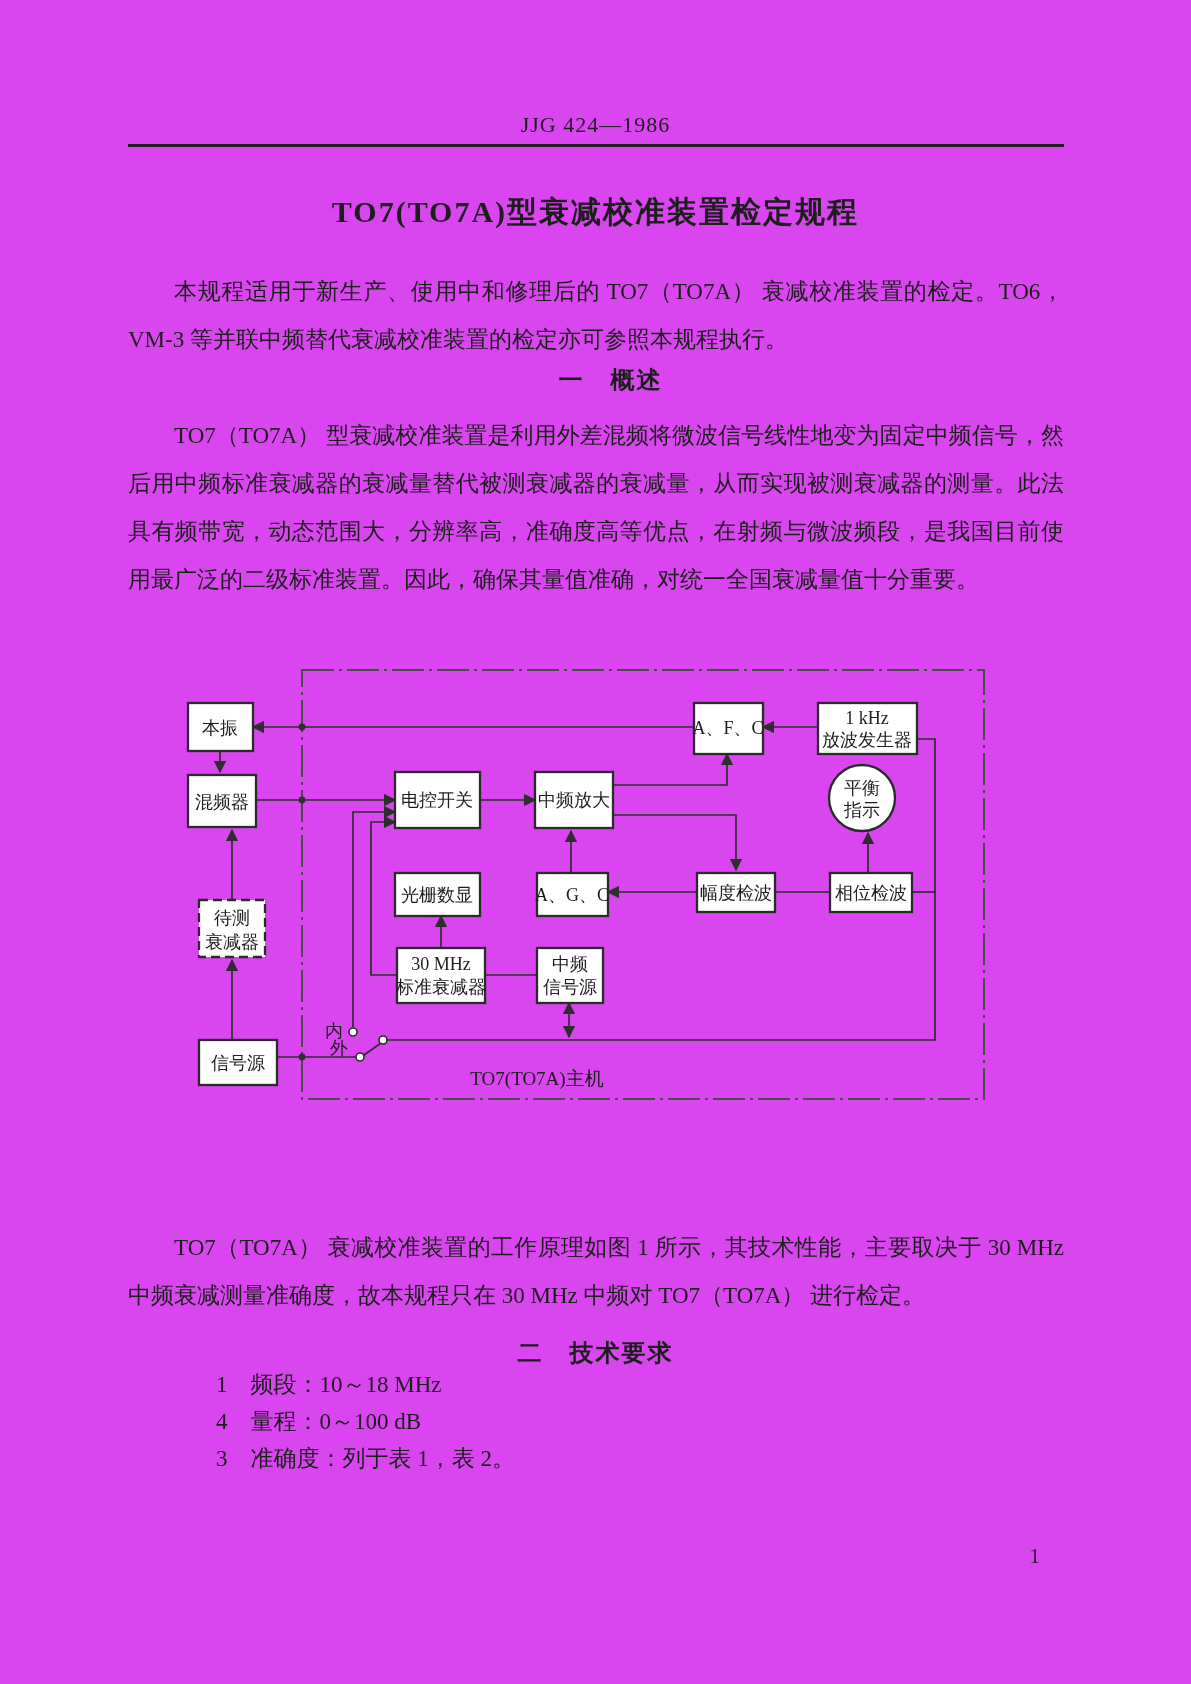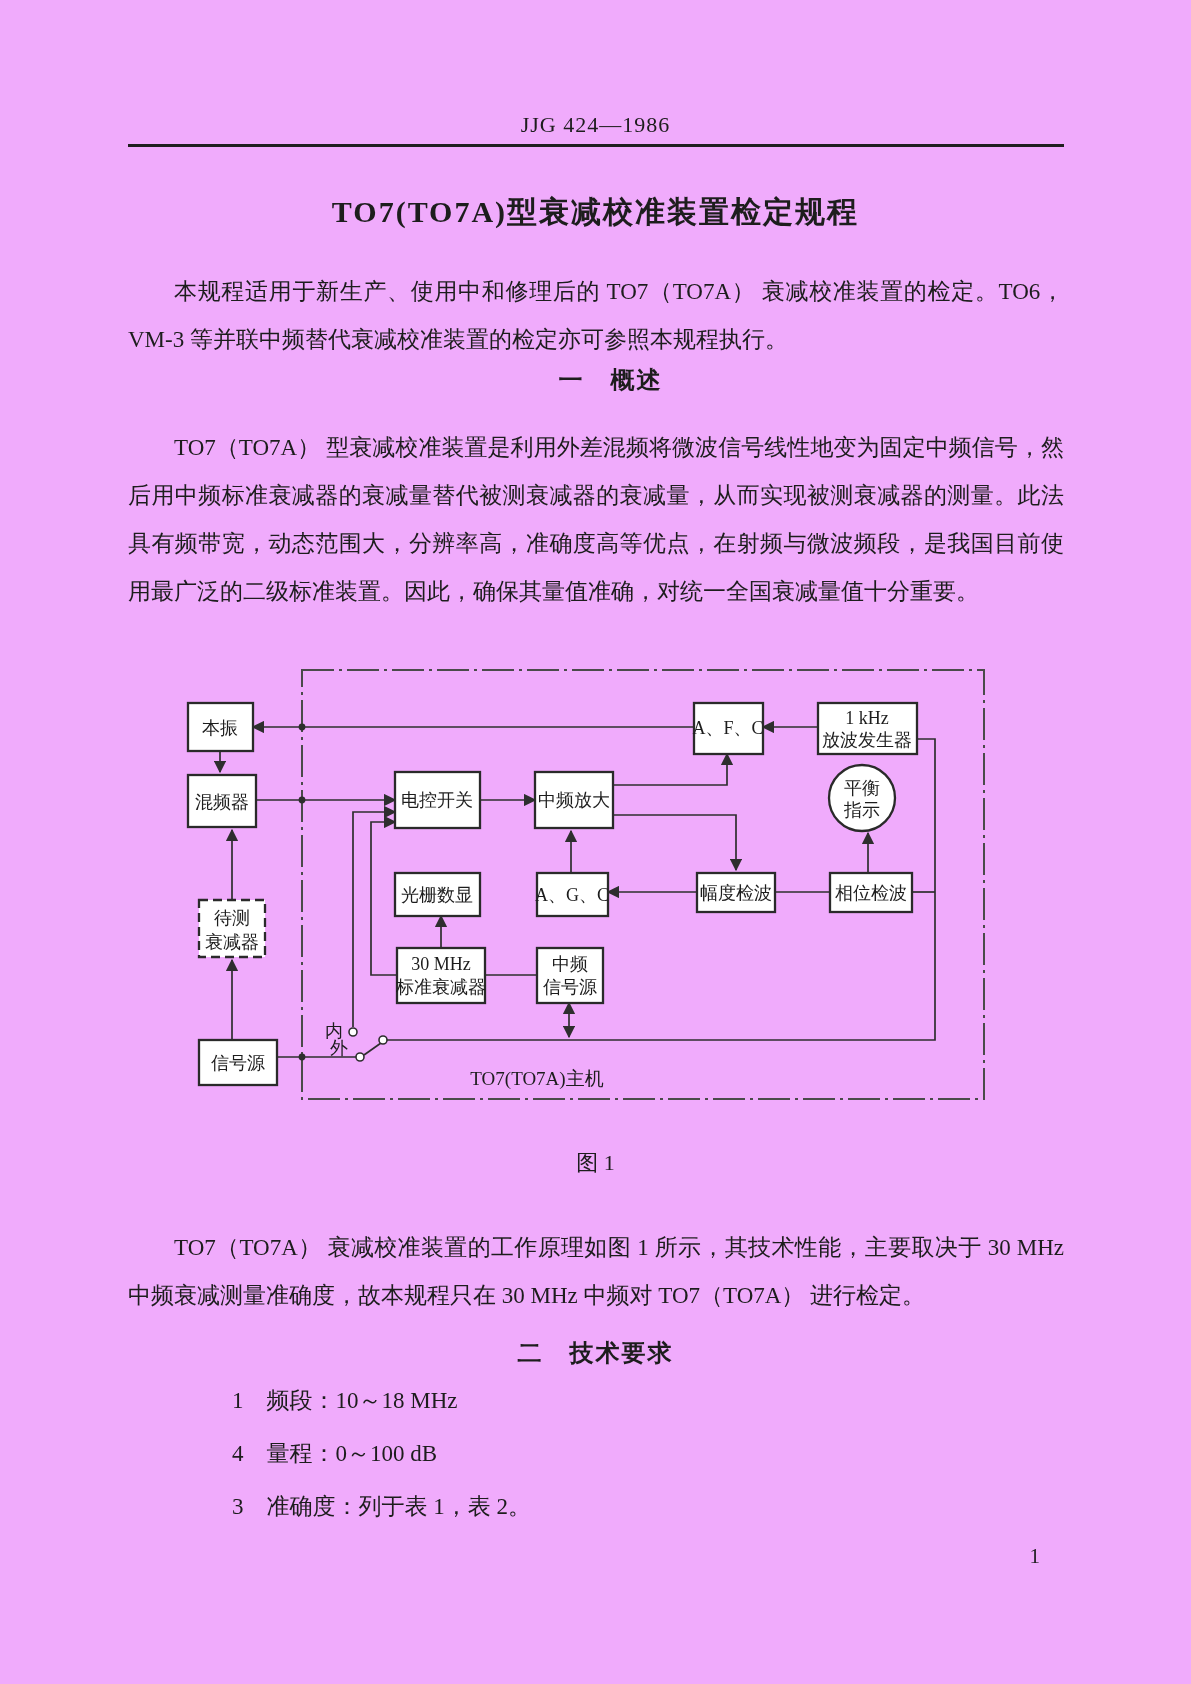--- a/index.html
+++ b/index.html
@@ -1,43 +1,43 @@
 <!DOCTYPE html>
 <html><head>
 <meta charset="utf-8">
 <style>
   html,body{margin:0;padding:0;background:#e8e8e8;}
   .page{
     position:relative;
     width:1191px;height:1684px;
-    background:#f0abfc;
+    background:#d946ef;
     margin:0 auto;
     overflow:hidden;
     font-family:"Liberation Serif","DejaVu Serif",serif;
     color:#1d1d1d;
   }
   .abs{position:absolute;}
   .centered{left:0;width:1191px;text-align:center;}
   .doc-header{top:112px;font-size:22px;letter-spacing:1px;}
   .rule{top:144px;left:128px;width:936px;height:3px;background:#1f1f1f;}
   .doc-title{top:192px;font-size:30px;font-weight:bold;letter-spacing:2px;}
   .body-par{
     left:128px;width:936px;
     font-size:23px;line-height:48px;
     text-align:justify;text-indent:2em;
   }
   .p1{top:268px;}
   .sec-head{font-size:24px;font-weight:bold;letter-spacing:2px;}
   .h1{top:364px;margin-left:15px;}
-  .p2{top:424px;}
+  .p2{top:412px;}
   .fig-caption{top:1148px;font-size:22px;}
   .p3{top:1224px;}
   .h2{top:1318px;margin-top:19px;}
   .tech-list{top:1366px;left:216px;font-size:23px;line-height:37px;}
-  .tech-list div{margin:16px;}
+  .tech-list div{margin:0;}
   .page-num{top:1544px;left:904px;width:136px;text-align:right;font-size:21px;}
   svg text{
     font-family:"Liberation Serif","DejaVu Serif",serif;
     fill:#1d1d1d;
   }
   .fig{top:645px;left:185px;}
 </style>
 </head>
 <body>
 
@@ -136,21 +136,20 @@
       <text x="256" y="325">30 MHz</text>
       <text x="256" y="348">标准衰减器</text>
       <text x="385" y="325">中频</text>
       <text x="385" y="348">信号源</text>
       <text x="158" y="392" text-anchor="end">内</text>
       <text x="163" y="409" text-anchor="end">外</text>
       <text x="352" y="440" font-size="19">TO7(TO7A)主机</text>
     </g>
   </svg>
 
-  <div class="abs centered fig-caption">图 1</div>
 
   <div class="abs body-par p3">TO7（TO7A） 衰减校准装置的工作原理如图 1 所示，其技术性能，主要取决于 30 MHz中频衰减测量准确度，故本规程只在 30 MHz 中频对 TO7（TO7A） 进行检定。</div>
 
   <div class="abs centered sec-head h2">二　技术要求</div>
 
   <div class="abs tech-list">
     <div>1　频段：10～18 MHz</div>
     <div>4　量程：0～100 dB</div>
     <div>3　准确度：列于表 1，表 2。</div>
   </div>

